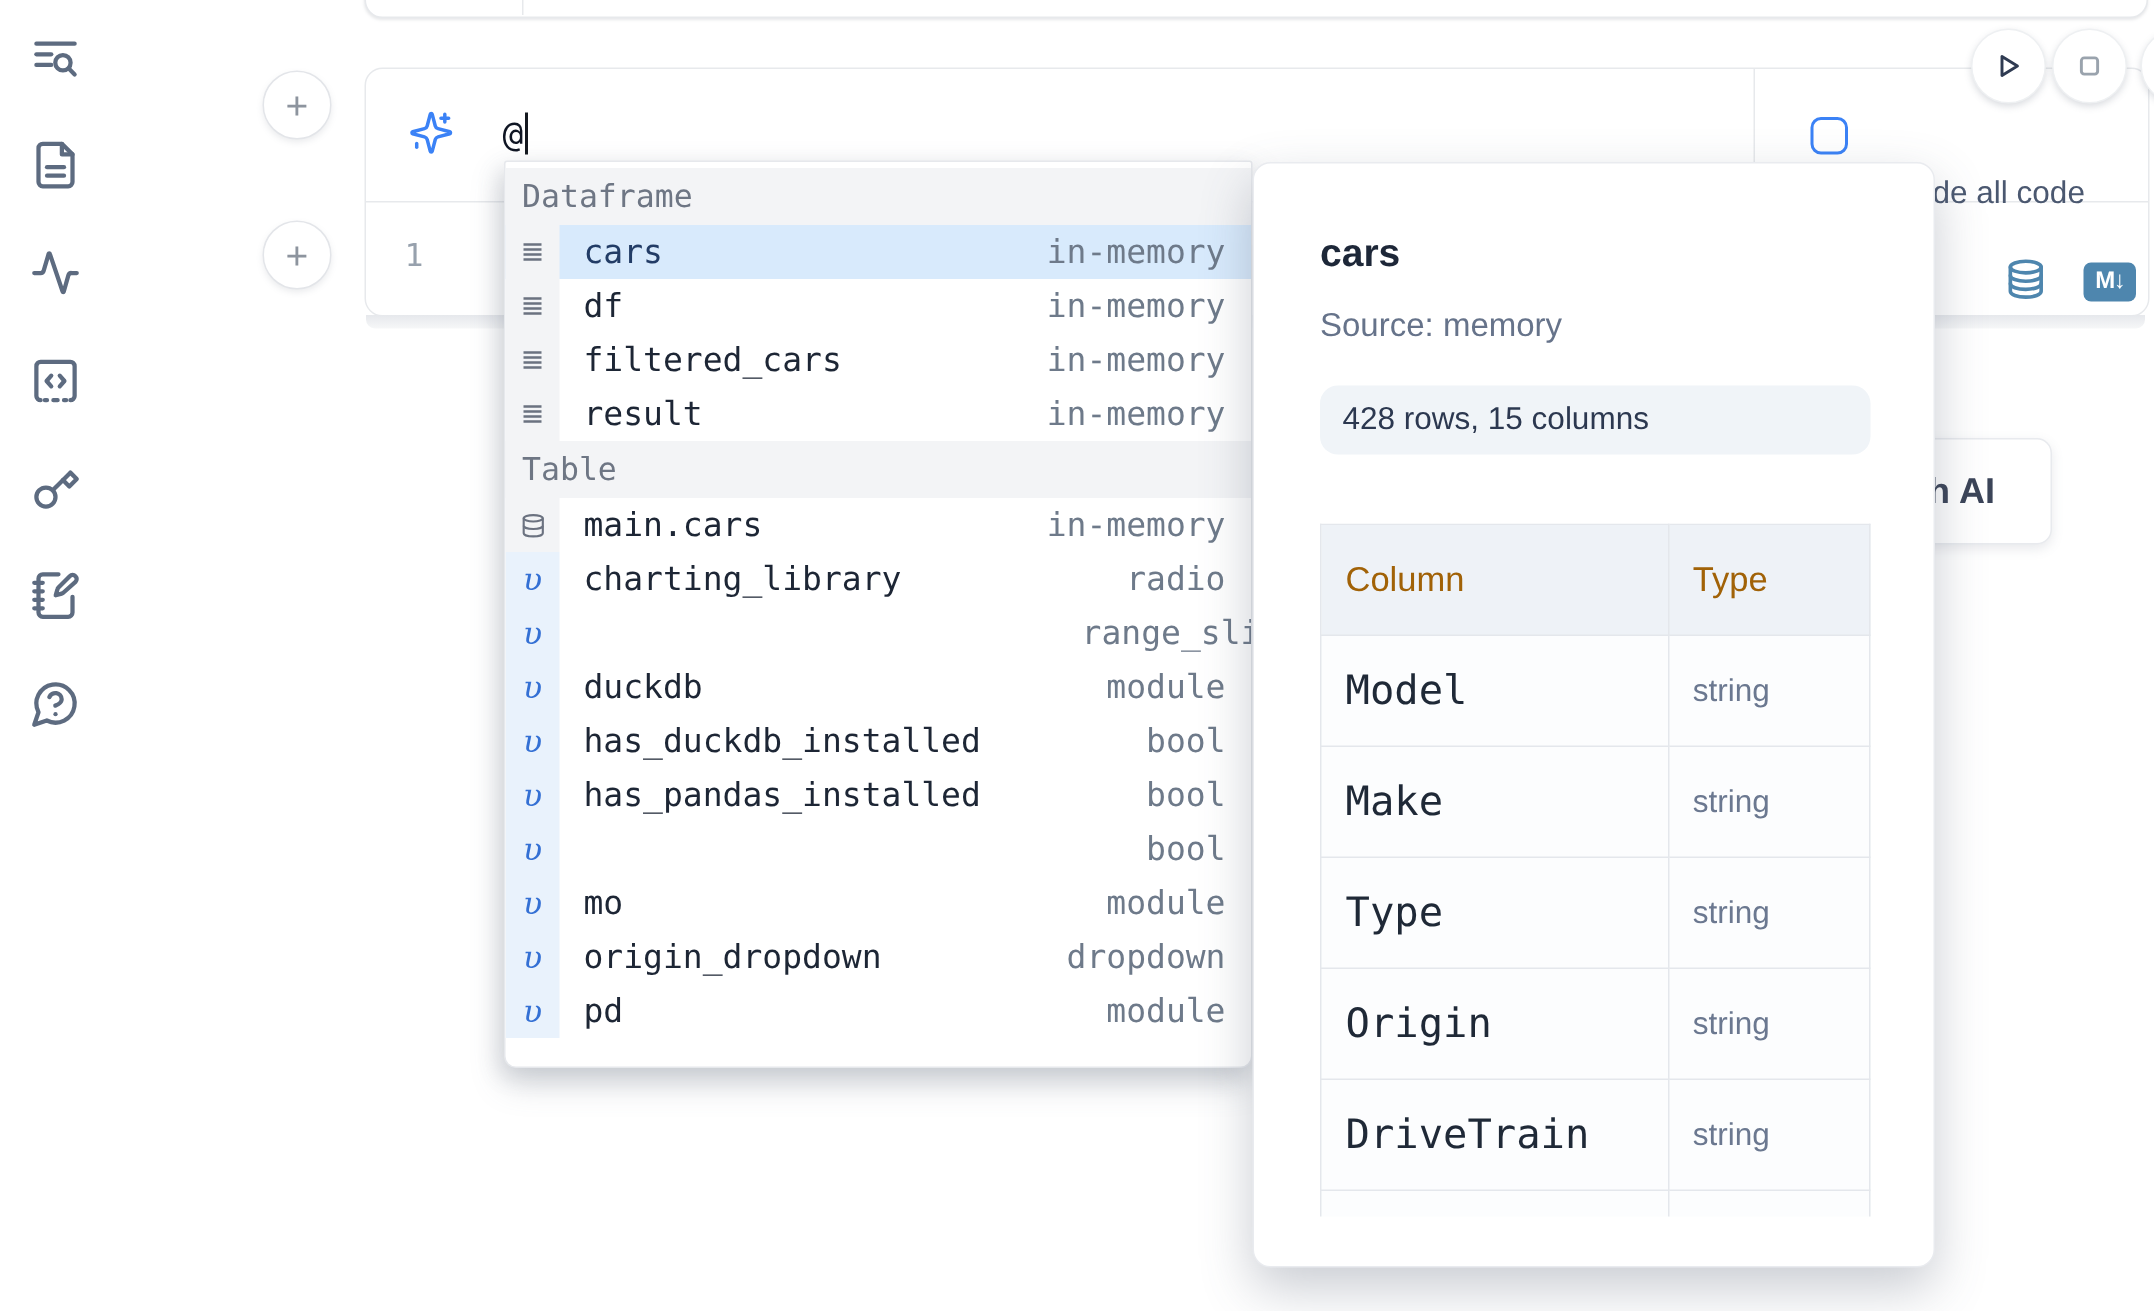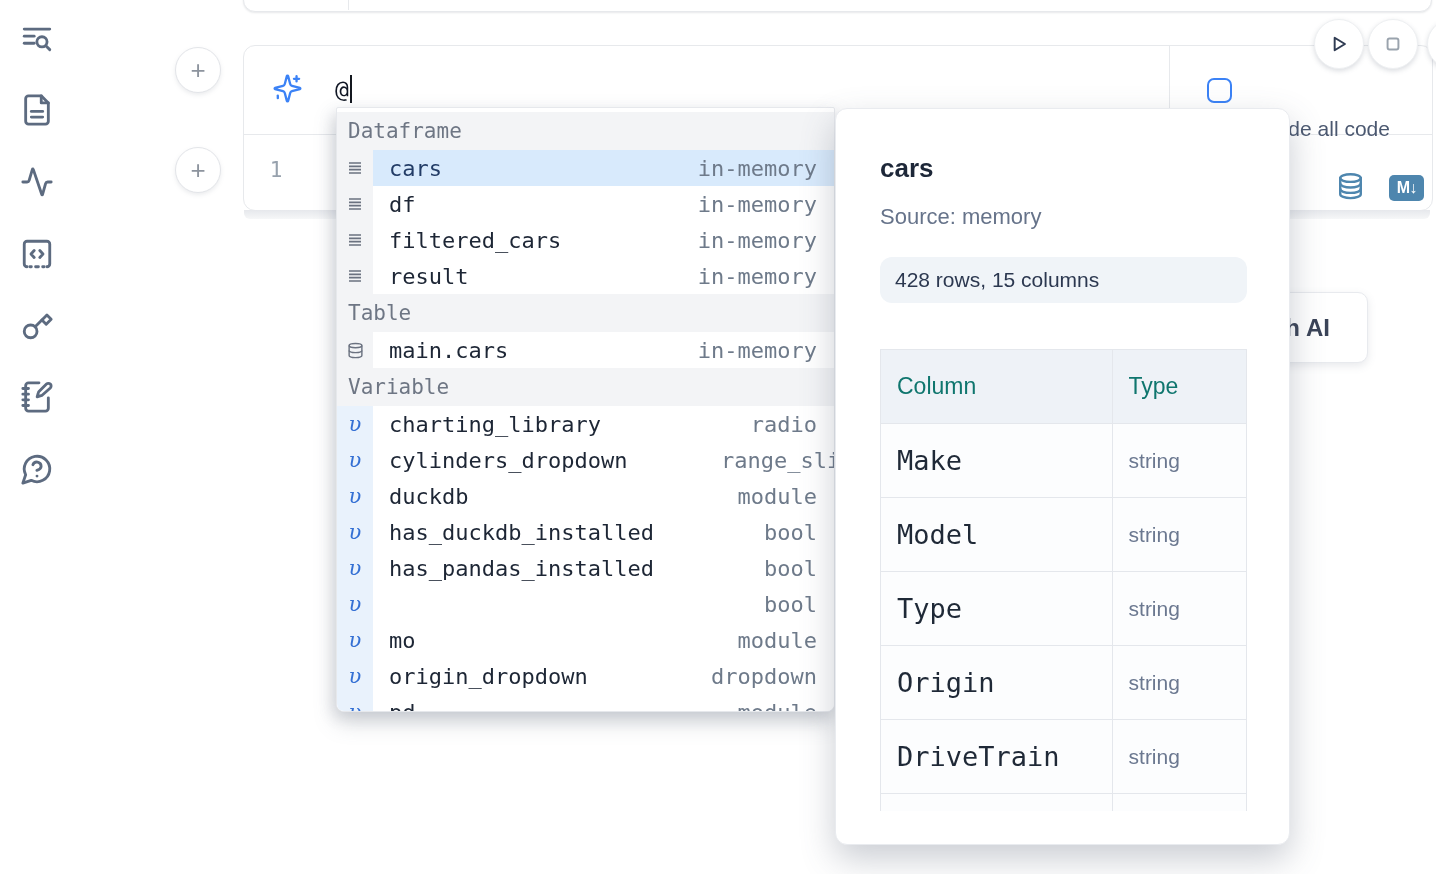--- a/index.html
+++ b/index.html
@@ -88,21 +88,21 @@
     box-shadow:0 14px 34px rgba(80,90,110,.30);}
   .panel-title{position:absolute;left:44px;top:44px;font-size:26px;font-weight:bold;color:#1d2738;}
   .panel-source{position:absolute;left:44px;top:95px;font-size:22px;color:#66738a;}
   .panel-badge{position:absolute;left:44px;top:148px;width:367px;height:46px;background:#f0f4f8;
     border-radius:12px;box-sizing:border-box;display:flex;align-items:center;padding-left:15px;
     font-size:21px;color:#2c3850;}
   .panel-table-wrap{position:absolute;left:44px;top:240px;width:369px;height:462px;overflow:hidden;}
   table.schema{border-collapse:collapse;width:367px;}
   table.schema th, table.schema td{border:1px solid #e4e7ec;height:74px;box-sizing:border-box;
     text-align:left;padding:0 0 0 16px;font-weight:normal;}
-  table.schema th{background:#eef2f7;font-size:23px;color:#0f766e;}
+  table.schema th{background:#eef2f7;font-size:23px;color:#a16207;}
   table.schema td{background:#fcfdfe;}
   td.col-name{font-family:"DejaVu Sans Mono",monospace;font-size:27px;color:#1f2937;width:232px;}
   td.col-type{font-size:21px;color:#6b7890;width:135px;}
   th.h-col{width:232px;} th.h-type{width:135px;}
 </style>
 </head>
 <body>
 
 <div class="canvas">
 
@@ -258,34 +258,32 @@
     <svg width="17" height="17" viewBox="0 0 24 24" fill="none" stroke="#6b7280" stroke-width="2">
             <ellipse cx="12" cy="5" rx="9" ry="3"></ellipse>
             <path d="M3 5v14c0 1.7 4 3 9 3s9-1.3 9-3V5"></path>
             <path d="M3 12c0 1.7 4 3 9 3s9-1.3 9-3"></path>
           </svg>
   </span>
         <span class="ac-name">main.cars</span>
         <span class="ac-spacer"></span>
         <span class="ac-detail">in-memory</span>
       </div>
-      <div class="ac-header mono">Variable</div>
       <div class="ac-row var">
         <span class="ac-gutter">
     <span class="var-glyph">υ</span>
   </span>
         <span class="ac-name">charting_library</span>
         <span class="ac-spacer"></span>
         <span class="ac-detail">radio</span>
       </div>
       <div class="ac-row var overflow">
         <span class="ac-gutter">
     <span class="var-glyph">υ</span>
   </span>
-        <span class="ac-name">cylinders_dropdown</span>
         <span class="ac-spacer"></span>
         <span class="ac-detail">range_slider</span>
       </div>
       <div class="ac-row var">
         <span class="ac-gutter">
     <span class="var-glyph">υ</span>
   </span>
         <span class="ac-name">duckdb</span>
         <span class="ac-spacer"></span>
         <span class="ac-detail">module</span>
@@ -346,25 +344,25 @@
     <div class="panel-table-wrap">
       <table class="schema">
         <thead>
           <tr>
             <th class="h-col">Column</th>
             <th class="h-type">Type</th>
           </tr>
         </thead>
         <tbody id="schema-body">
             <tr>
+              <td class="col-name">Model</td>
+              <td class="col-type">string</td>
+            </tr>
+            <tr>
               <td class="col-name">Make</td>
-              <td class="col-type">string</td>
-            </tr>
-            <tr>
-              <td class="col-name">Model</td>
               <td class="col-type">string</td>
             </tr>
             <tr>
               <td class="col-name">Type</td>
               <td class="col-type">string</td>
             </tr>
             <tr>
               <td class="col-name">Origin</td>
               <td class="col-type">string</td>
             </tr>

